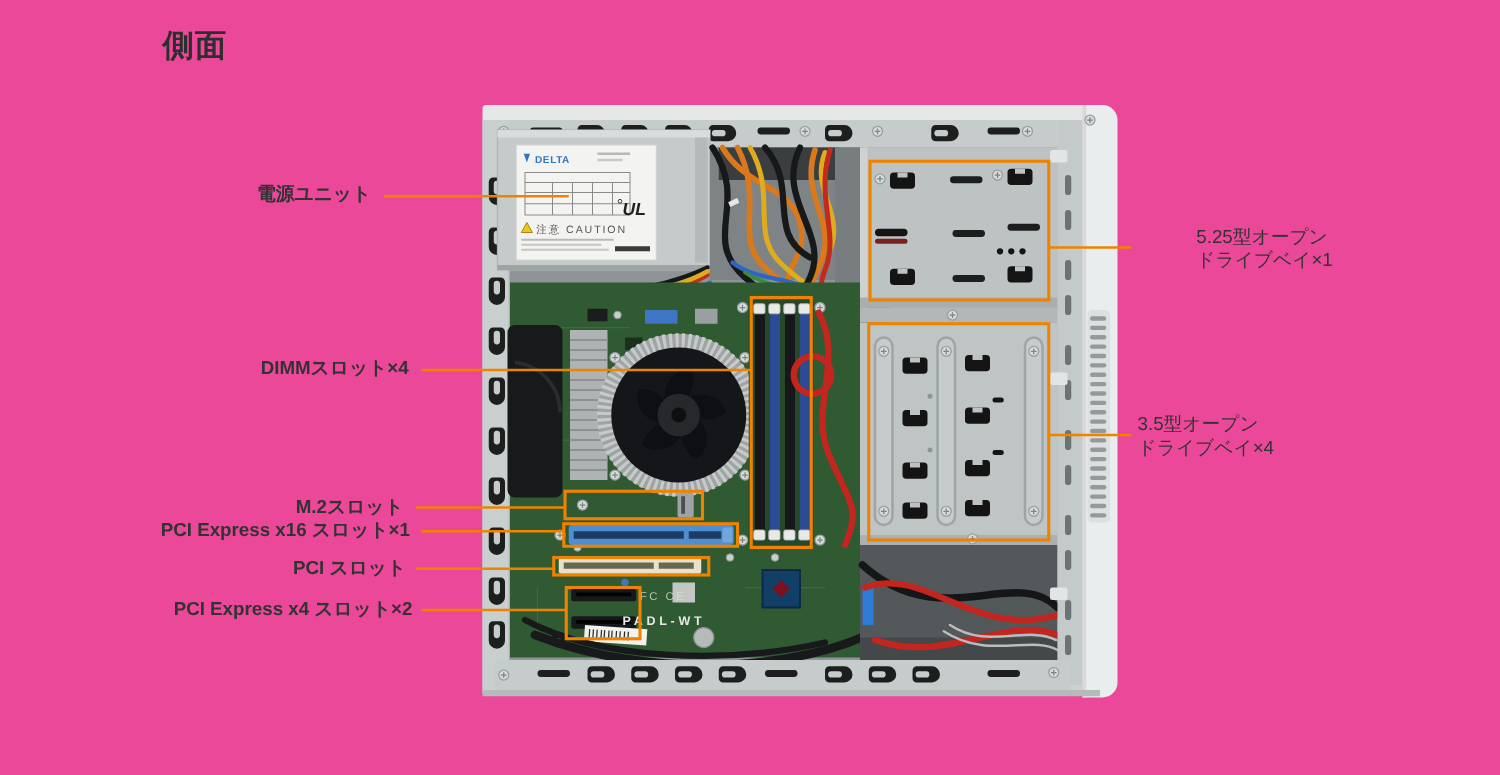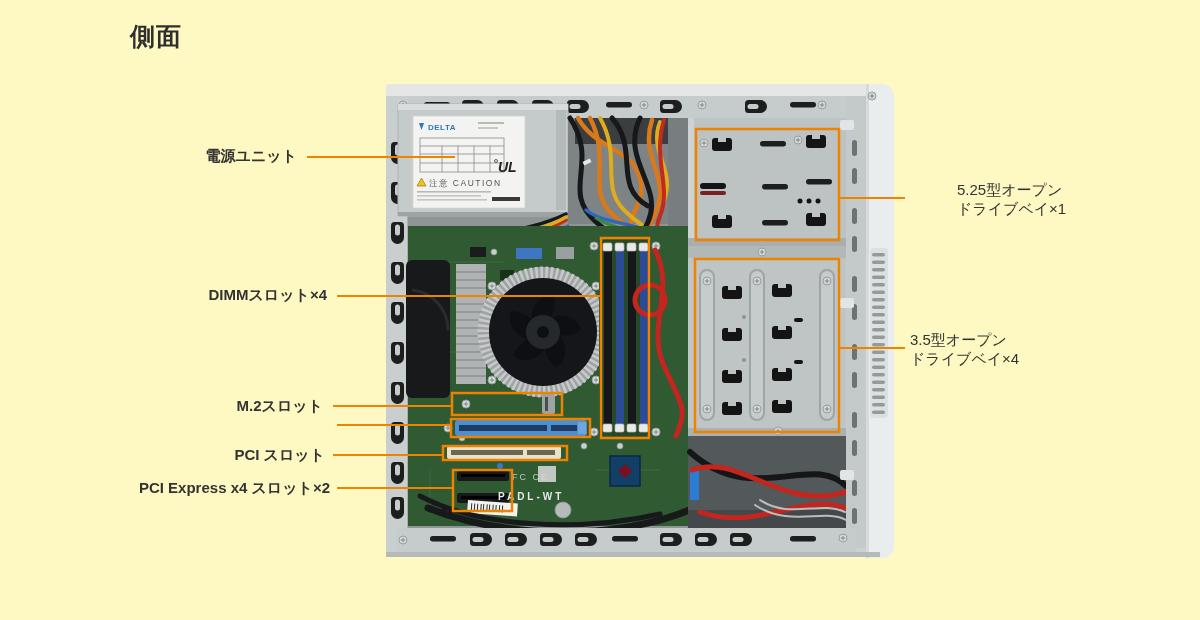--- a/index.html
+++ b/index.html
@@ -1,17 +1,17 @@
 <!DOCTYPE html>
 <html lang="ja"><head>
 <meta charset="utf-8">
 <style>
   html,body{margin:0;padding:0;background:#fff;}
   body{font-family:"Liberation Sans","DejaVu Sans",sans-serif;}
-  .stage{position:relative;width:1200px;height:620px;background:#fef9c3;overflow:hidden;}
+  .stage{position:relative;width:1200px;height:620px;background:#ec4899;overflow:hidden;}
   .page-title{position:absolute;left:130px;top:20px;font-size:25px;font-weight:bold;color:#2e2e2e;letter-spacing:1px;}
   .illus{position:absolute;left:0;top:0;}
   .callout{position:absolute;font-size:15px;color:#333;white-space:nowrap;line-height:18px;}
   .callout-right{line-height:19px;}
   .callout-right span{display:block;}
   .ta-r{text-align:right;font-weight:bold;}
 </style>
 </head>
 <body>
 
@@ -416,20 +416,21 @@
       <line x1="333" y1="455" x2="443" y2="455"></line>
       <line x1="337" y1="488" x2="453" y2="488"></line>
       <line x1="839" y1="198" x2="905" y2="198"></line>
       <line x1="839" y1="348" x2="905" y2="348"></line>
     </g>
   </svg>
 
   <div class="callout ta-r" style="right:903px;top:147px;">電源ユニット</div>
   <div class="callout ta-r" style="right:873px;top:286px;margin-left:14px;">DIMMスロット×4</div>
   <div class="callout ta-r" style="right:877px;top:397px;">M.2スロット</div>
+  <div class="callout ta-r" style="right:872px;top:416px;">PCI Express x16 スロット×1</div>
   <div class="callout ta-r" style="right:875px;top:446px;">PCI スロット</div>
   <div class="callout ta-r" style="right:870px;top:479px;">PCI Express x4 スロット×2</div>
 
   <div class="callout callout-right" style="left:910px;top:180px;margin-left:47px;">
     <span>5.25型オープン</span>
     <span>ドライブベイ×1</span>
   </div>
   <div class="callout callout-right" style="left:910px;top:330px;">
     <span>3.5型オープン</span>
     <span>ドライブベイ×4</span>

